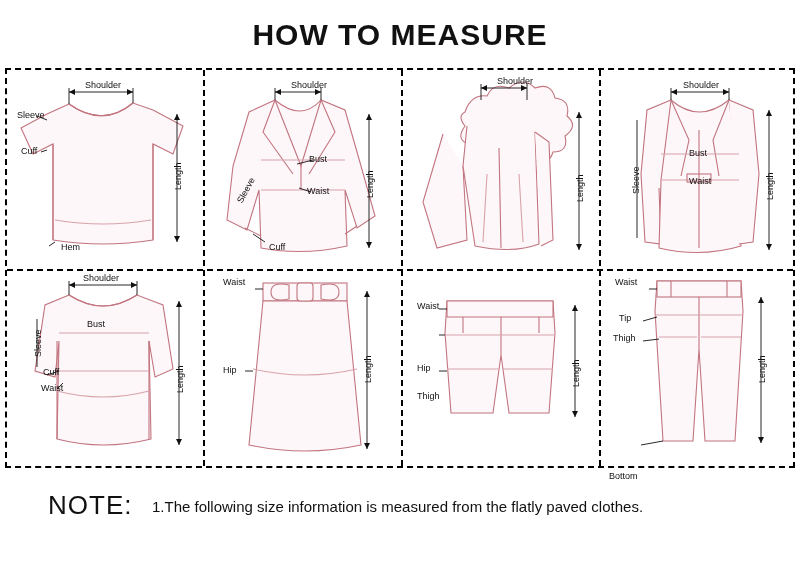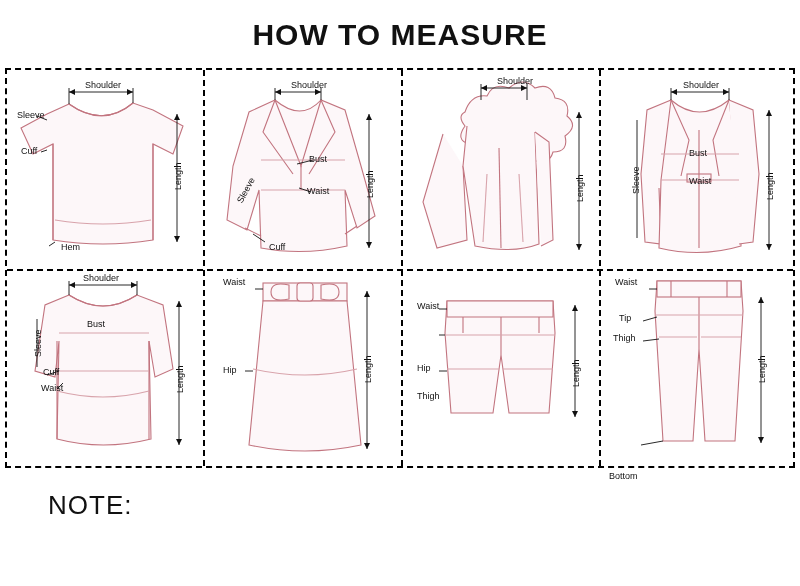--- a/index.html
+++ b/index.html
@@ -300,13 +300,14 @@
     <div class="lbl" style="left:18px;top:42px;">Tip</div>
     <div class="lbl" style="left:12px;top:62px;">Thigh</div>
     <div class="lbl rot" style="left:156px;top:112px;">Length</div>
     <div class="lbl" style="left:8px;top:178px;margin-top:22px;">Bottom</div>
   </div>
 
 </div>
 
 <div class="notebox">
   <div class="note-label">NOTE:</div>
+  <div class="note-line l1">1.The following size information is measured from the flatly paved clothes.</div>
 </div>
 
 </body></html>

